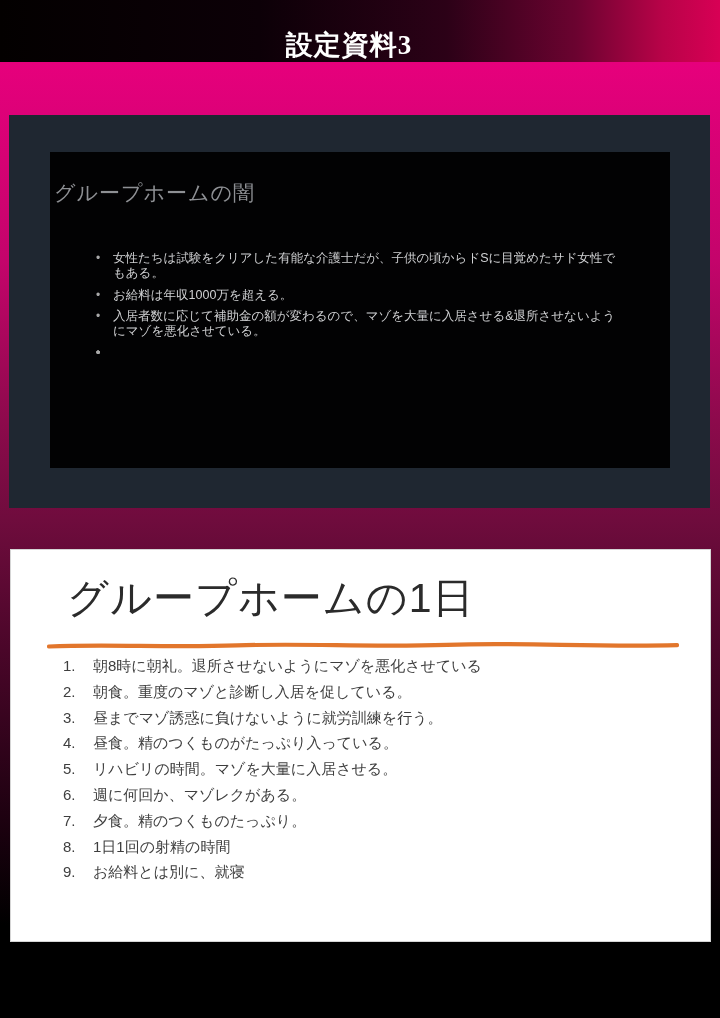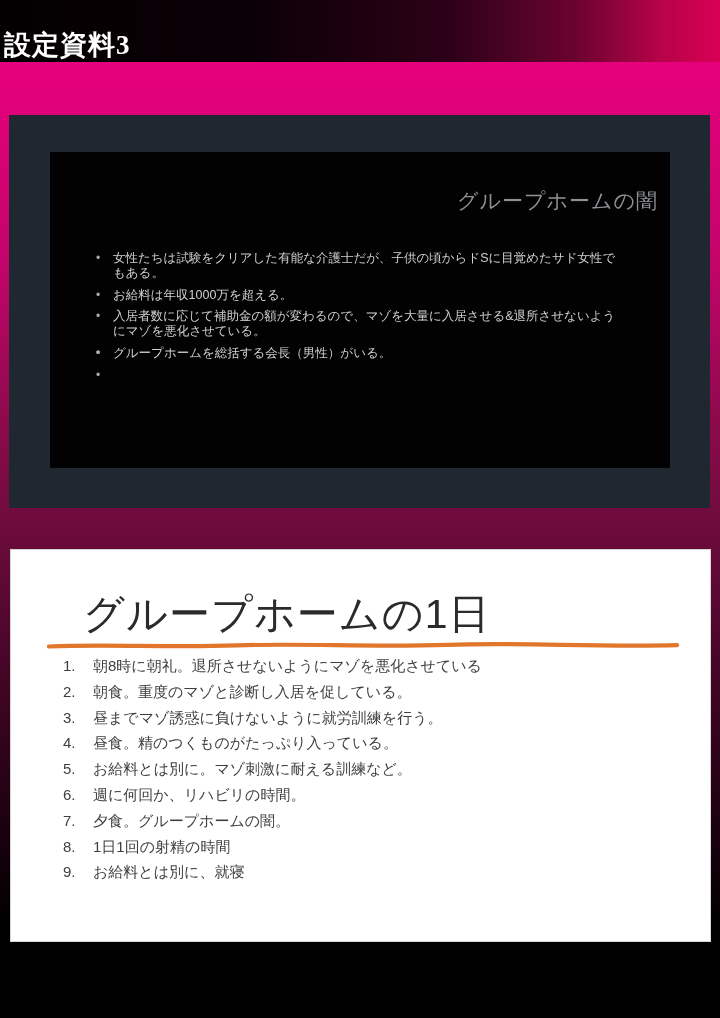--- a/index.html
+++ b/index.html
@@ -7,59 +7,59 @@
     width:720px;height:1018px;position:relative;overflow:hidden;
     font-family:"Liberation Sans","DejaVu Sans",sans-serif;
     background:linear-gradient(180deg,
       #e6007c 0px,#e6007c 64px,#c4046b 260px,#8d0a4c 420px,
       #6f0c3d 520px,#4a0629 650px,#1d0110 820px,#000000 925px,#000000 1018px);
   }
   
   .top-bar{
     position:absolute;left:0;top:0;width:720px;height:62px;
     background:linear-gradient(90deg,#030000 0%,#0c0007 36%,#2c0117 62%,#6b0330 80%,#b80348 92%,#d80055 100%);
-    display:flex;justify-content:flex-start;align-items:flex-end;
+    display:flex;justify-content:center;align-items:flex-end;
     padding:0 26px 3px 4px;box-sizing:border-box;
   }
   .top-bar .doc-label{
     color:#ffffff;font-family:"Liberation Serif","DejaVu Serif",serif;
     font-weight:bold;font-size:27px;letter-spacing:1px;line-height:1;
   }
   
   .slide-dark{
     position:absolute;left:9px;top:115px;width:701px;height:393px;
     background:#1f2731;
   }
   .slide-dark .inner-black{
     position:absolute;left:41px;top:37px;width:620px;height:316px;
     background:#020203;
   }
   .slide-dark .dark-title{
-    margin:12px;padding-top:23px;text-align:right;
+    margin:4px;padding-top:23px;text-align:left;
     font-size:21px;font-weight:300;color:#8e9094;letter-spacing:1px;
   }
   .dark-bullets{
     position:absolute;left:46px;top:99px;width:540px;
     list-style:none;margin:0;padding:0;
   }
   .dark-bullets li{
     position:relative;padding-left:17px;margin-bottom:7px;
     font-size:12.5px;line-height:1.18;color:#d0d1d3;
     max-width:505px;
   }
   .dark-bullets .blt{
     position:absolute;left:0;top:0;color:#a9a9a9;font-size:12px;
   }
   
   .slide-light{
     position:absolute;left:10px;top:549px;width:701px;height:393px;
     background:#ffffff;border:1px solid #d5d5d5;box-sizing:border-box;
   }
   .slide-light .light-title{
-    position:absolute;left:56px;top:24px;margin:16px;
+    position:absolute;left:56px;top:24px;margin:0;
     font-size:41px;font-weight:300;color:#2b2b2b;letter-spacing:1px;line-height:1.2;
   }
   .underline-svg{
     position:absolute;left:36px;top:91px;width:632px;height:10px;display:block;
   }
   .light-list{
     position:absolute;left:52px;top:103px;width:620px;
   }
   .light-row{
     display:flex;align-items:flex-start;
@@ -93,21 +93,20 @@
         <span>入居者数に応じて補助金の額が変わるので、マゾを大量に入居させる&amp;退所させないようにマゾを悪化させている。</span>
       </li>
       <li>
         <span class="blt">•</span>
       </li>
       <li>
         <span class="blt">•</span>
       </li>
       <li>
         <span class="blt">•</span>
-        <span>グループホームを総括する会長（男性）がいる。</span>
       </li>
       <li>
         <span class="blt">•</span>
       </li>
     </ul>
   </div>
 </div>
 
 <div class="slide-light">
   <h1 class="light-title">グループホームの1日</h1>
@@ -126,29 +125,29 @@
     <div class="light-row">
       <span class="num">3.</span>
       <span class="txt">昼までマゾ誘惑に負けないように就労訓練を行う。</span>
     </div>
     <div class="light-row">
       <span class="num">4.</span>
       <span class="txt">昼食。精のつくものがたっぷり入っている。</span>
     </div>
     <div class="light-row">
       <span class="num">5.</span>
-      <span class="txt">お給料とは別に。マゾ刺激に耐える訓練など。</span>
+      <span class="txt">リハビリの時間。マゾを大量に入居させる。</span>
     </div>
     <div class="light-row">
       <span class="num">6.</span>
-      <span class="txt">週に何回か、リハビリの時間。</span>
+      <span class="txt">週に何回か、マゾレクがある。</span>
     </div>
     <div class="light-row">
       <span class="num">7.</span>
-      <span class="txt">夕食。グループホームの闇。</span>
+      <span class="txt">夕食。精のつくものたっぷり。</span>
     </div>
     <div class="light-row">
       <span class="num">8.</span>
       <span class="txt">1日1回の射精の時間</span>
     </div>
     <div class="light-row">
       <span class="num">9.</span>
       <span class="txt">お給料とは別に、就寝</span>
     </div>
   </div>

